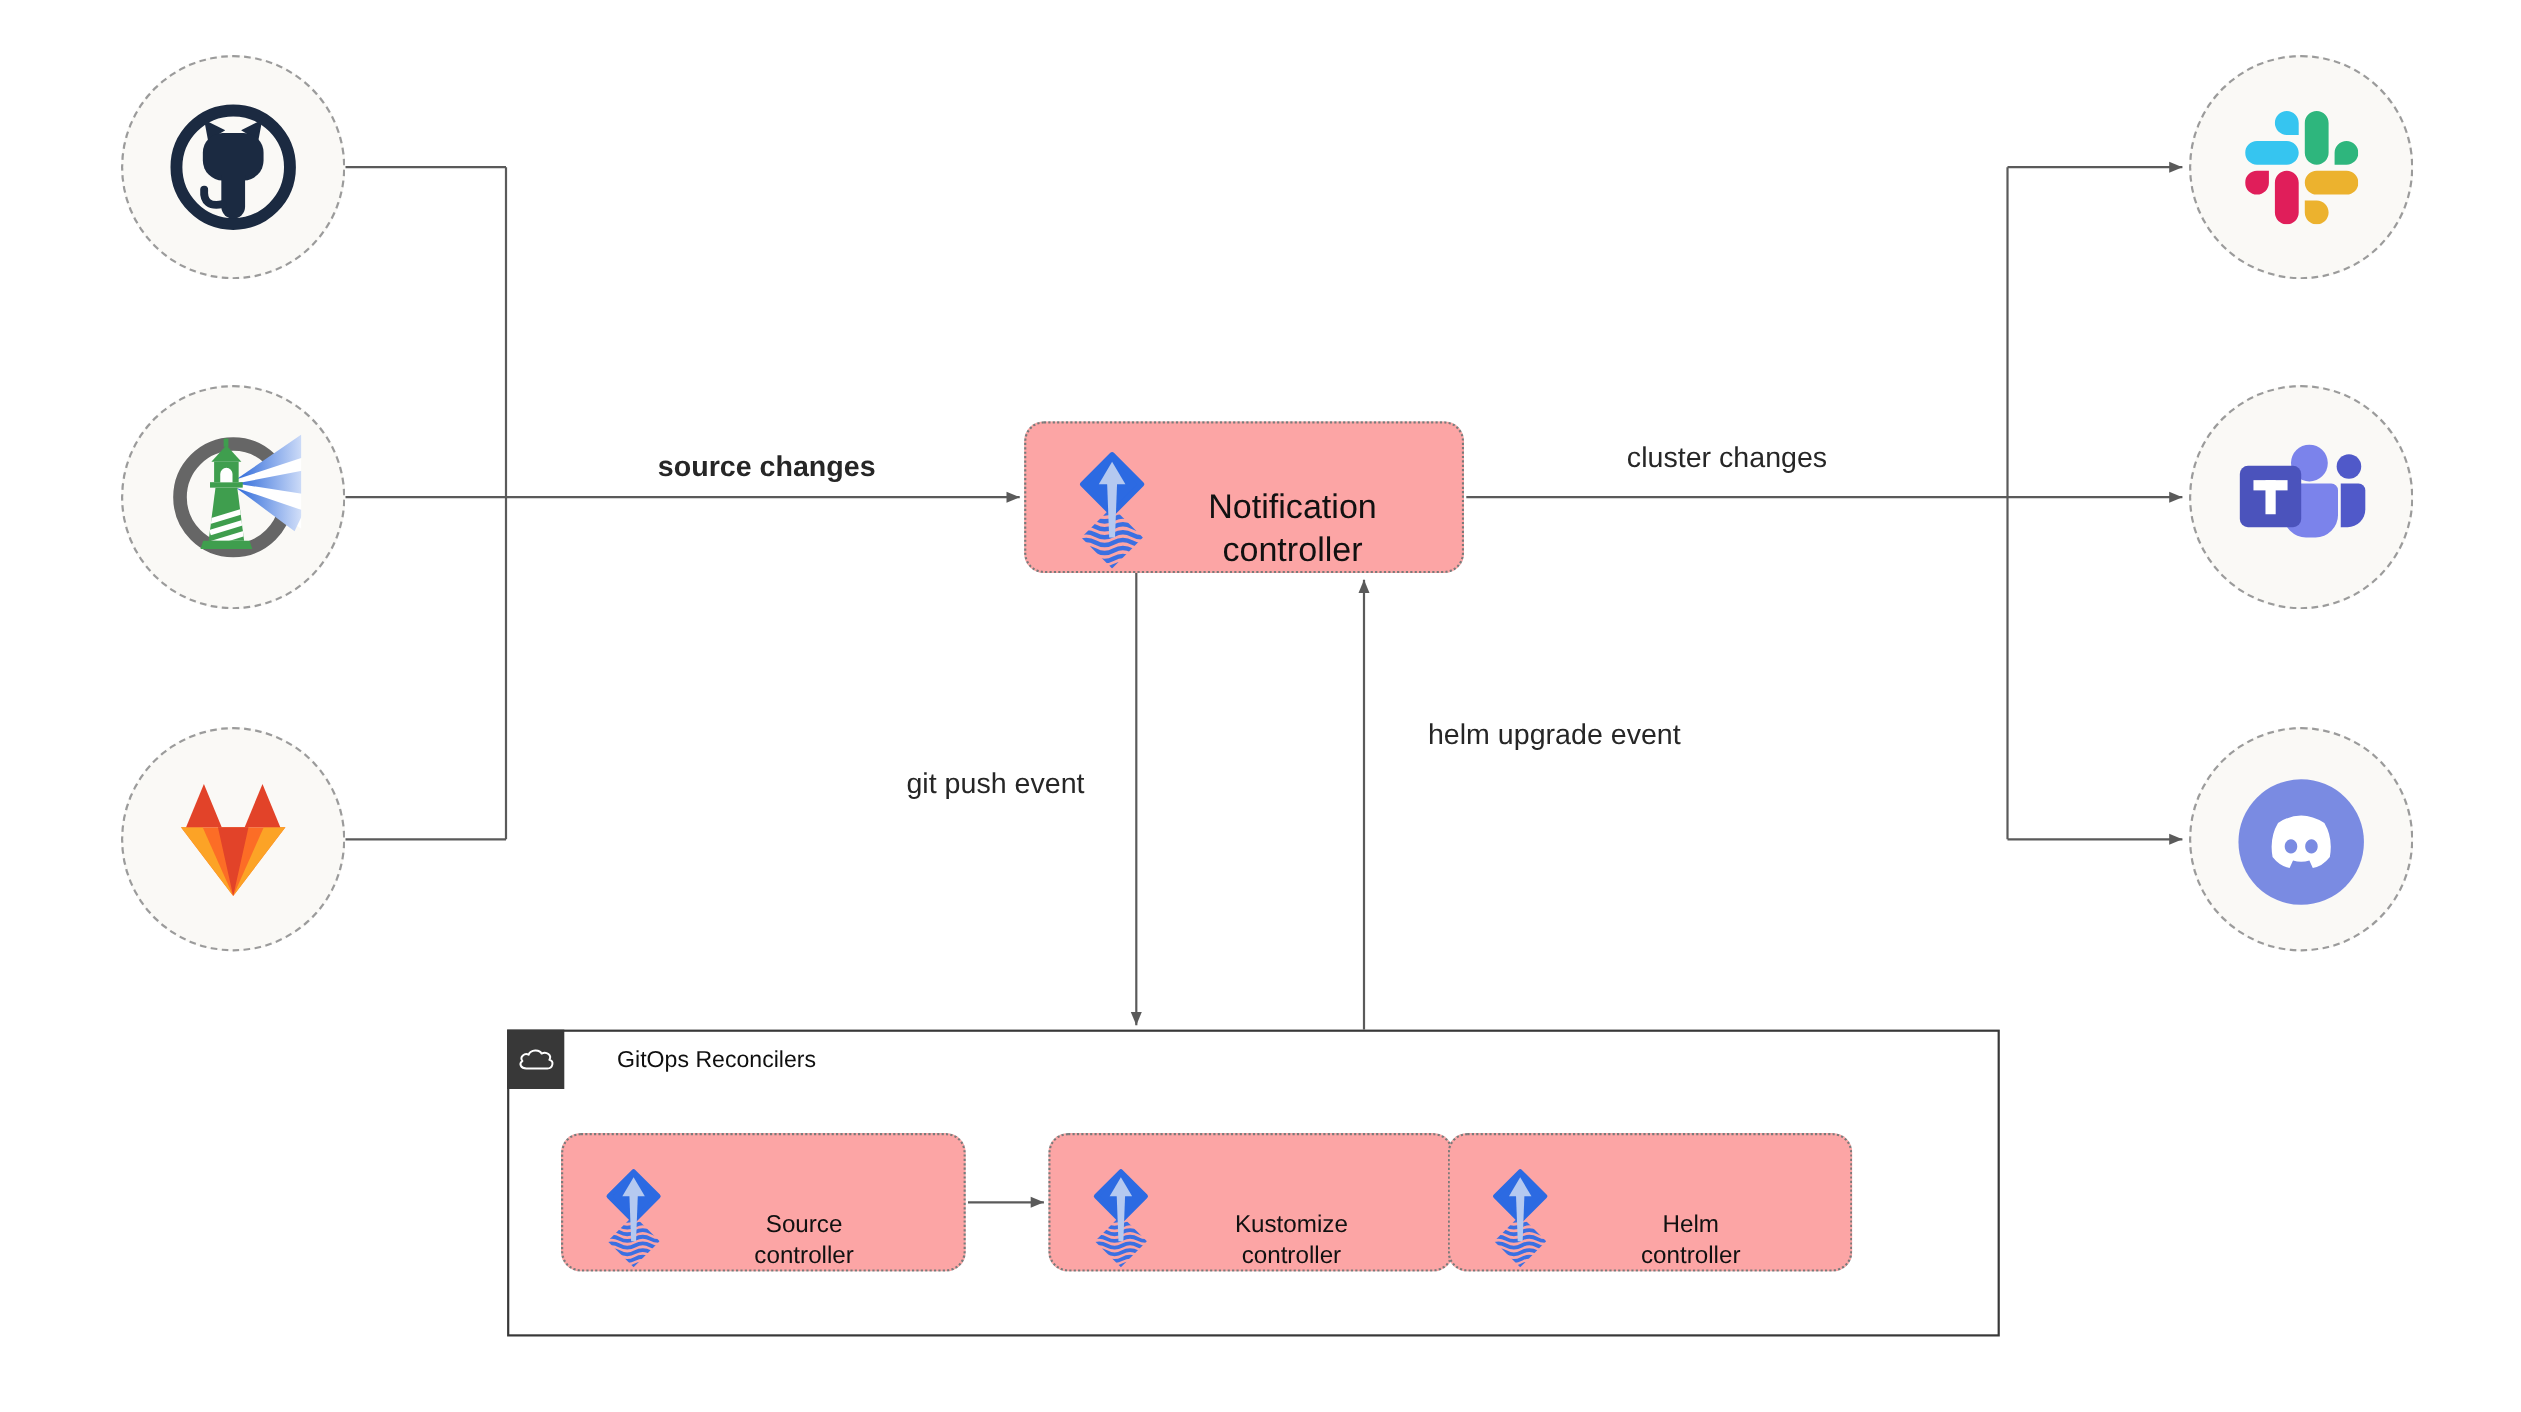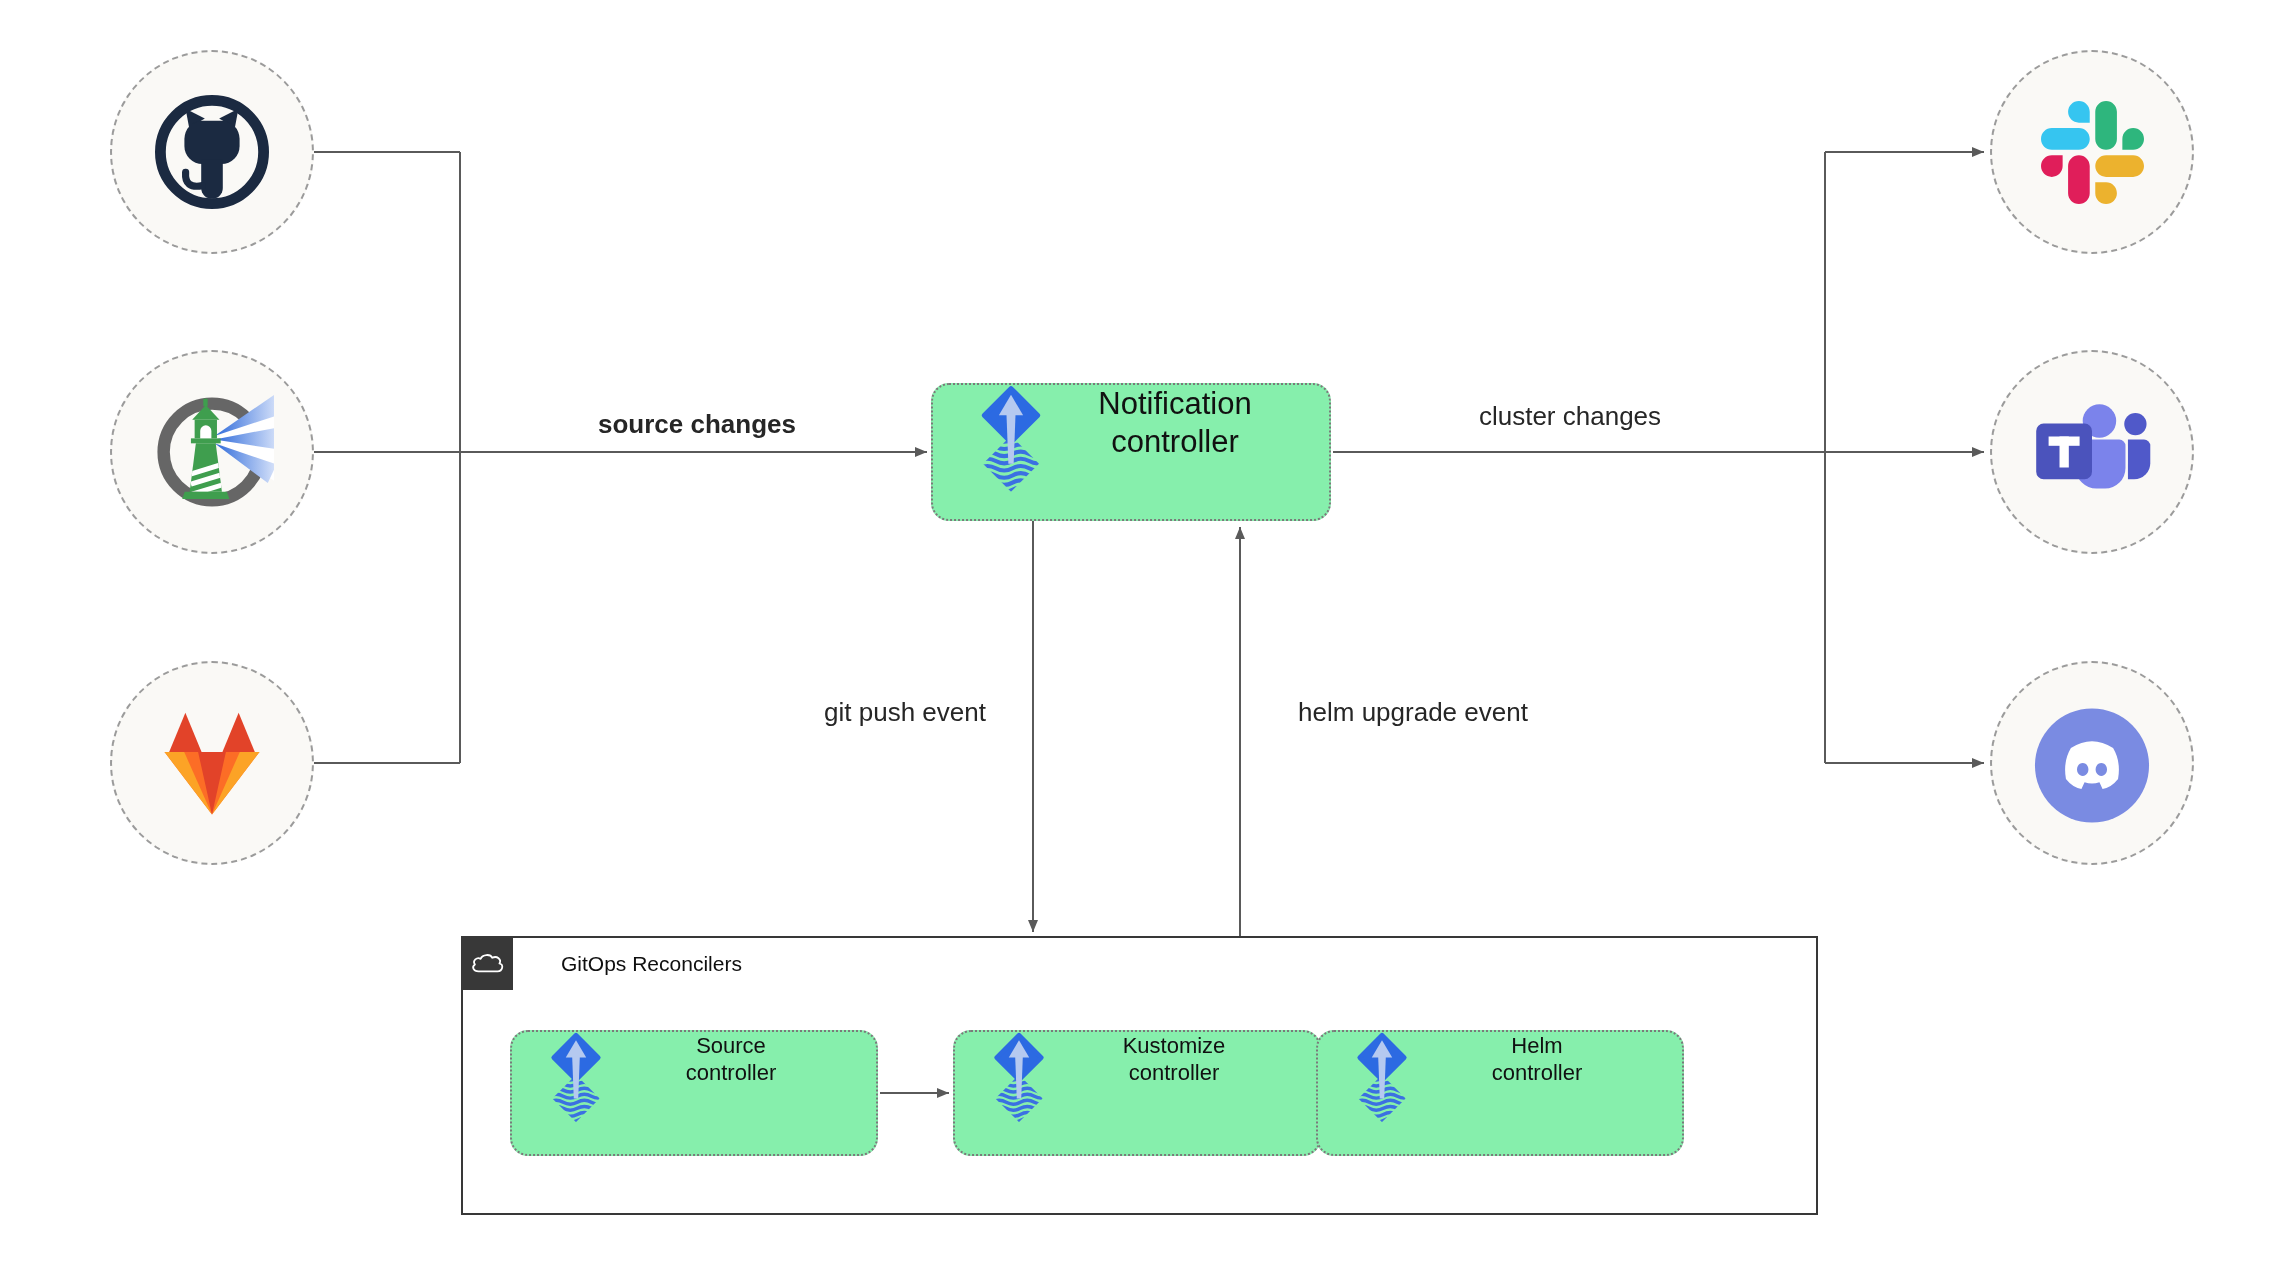--- a/index.html
+++ b/index.html
@@ -14,22 +14,22 @@
 
   
   .circle-node{
     position:absolute;width:204px;height:204px;border-radius:50%;
     background:#faf9f6;border:2px dashed #9b9b9b;
     display:flex;align-items:center;justify-content:center;box-sizing:border-box;
   }
 
   
   .ctrl-node{
-    position:absolute;background:#86efac;border:2px dotted #7a7a7a;border-radius:18px;
-    display:flex;align-items:flex-start;box-sizing:border-box;
+    position:absolute;background:#fca5a5;border:2px dotted #7a7a7a;border-radius:18px;
+    display:flex;align-items:flex-end;box-sizing:border-box;
   }
   .ctrl-node .lbl{
     flex:1;text-align:center;color:#111;white-space:pre-line;line-height:1.24;
   }
   .notif{left:931px;top:383px;width:400px;height:138px;}
   .notif .flux-svg{width:76px;height:109px;margin-left:40px;}
   .notif .lbl{font-size:31px;padding-right:28px;}
   .small-ctrl{top:1030px;width:368px;height:126px;}
   .small-ctrl .flux-svg{width:64px;height:92px;margin-left:32px;}
   .small-ctrl .lbl{font-size:22px;padding-right:22px;}
@@ -223,21 +223,21 @@
     <svg class="flux-svg" viewBox="0 0 100 144">
         <use href="#flux-logo"></use>
       </svg>
     <div class="lbl">Notification
 controller</div>
   </div>
 
   <div class="edge-label" style="left:697px;top:424px;font-weight:bold;">source changes</div>
   <div class="edge-label" style="left:1570px;top:416px;">cluster changes</div>
   <div class="edge-label" style="left:905px;top:712px;">git push event</div>
-  <div class="edge-label" style="left:1413px;top:712px;">helm upgrade event</div>
+  <div class="edge-label" style="left:1413px;top:668px;">helm upgrade event</div>
 
   <div class="container-box">
     <div class="container-tab">
       <svg width="36" height="27">
           <use href="#cloud-glyph"></use>
         </svg>
     </div>
     <div class="container-title">GitOps Reconcilers</div>
   </div>
 

